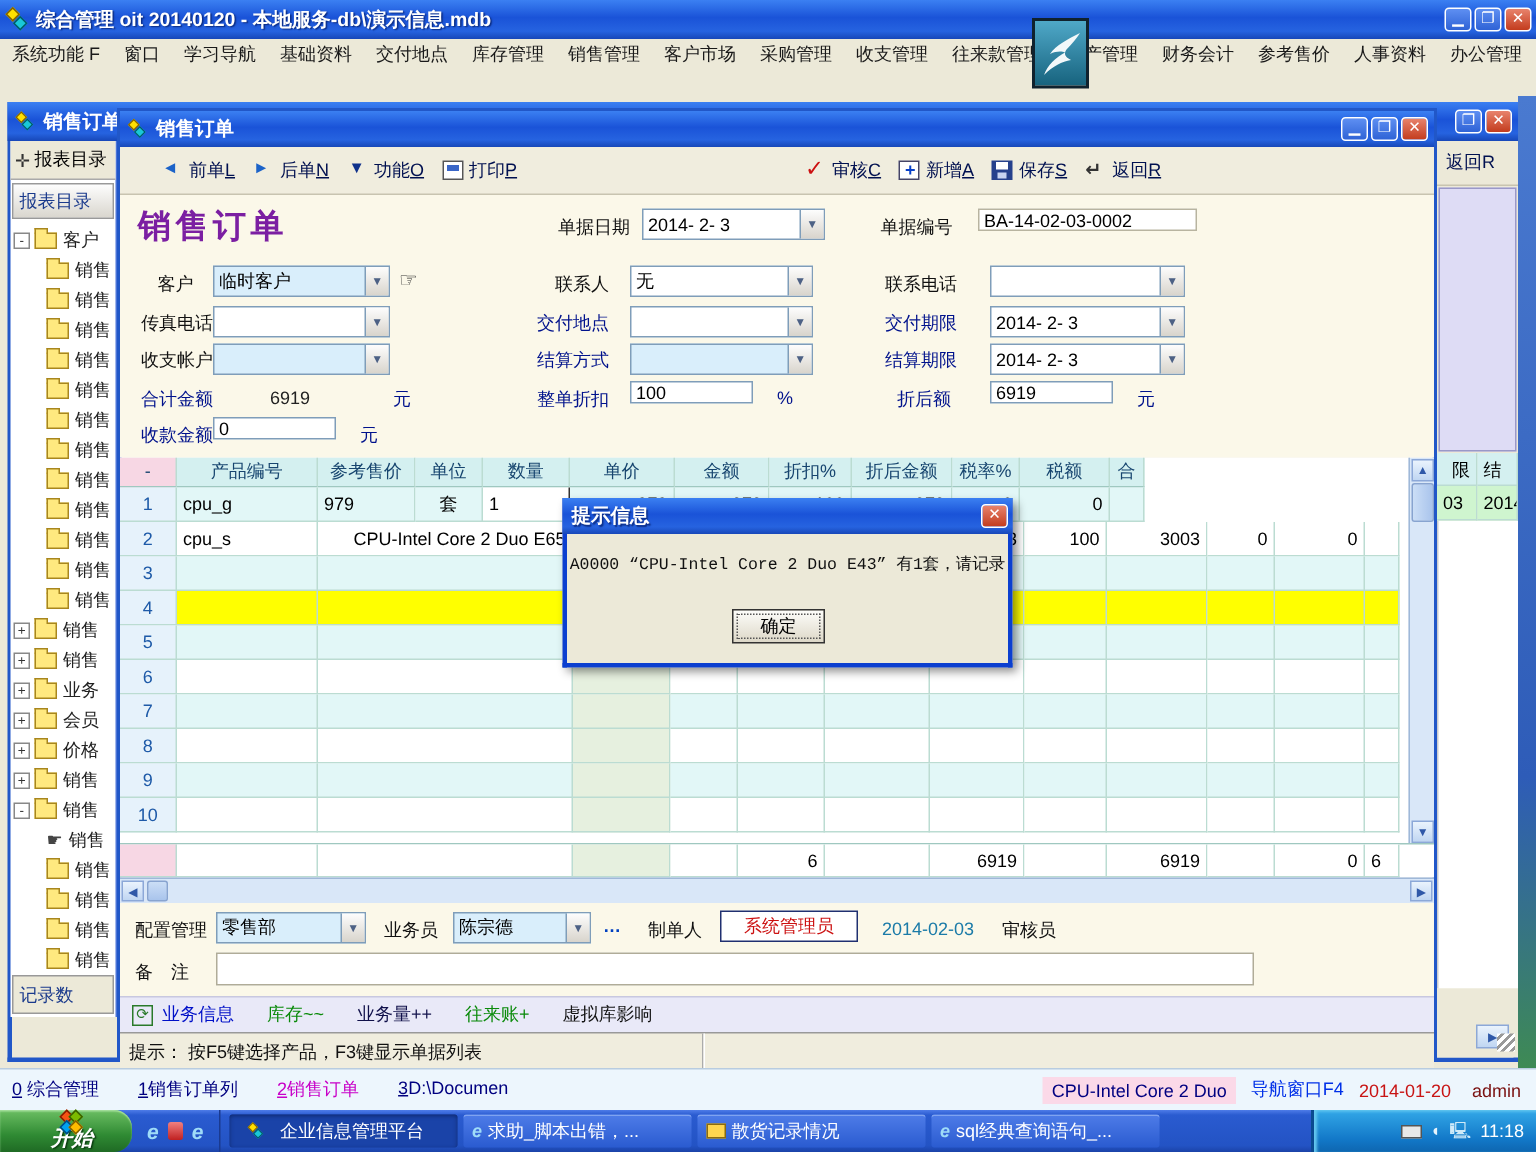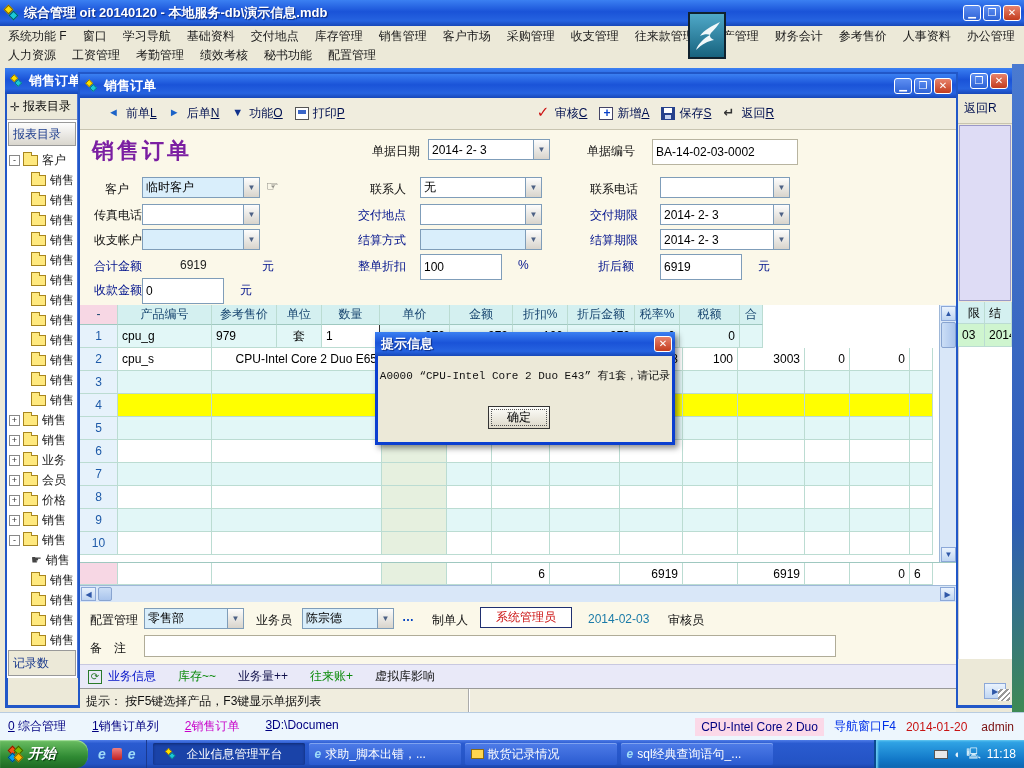--- a/index.html
+++ b/index.html
@@ -21,21 +21,21 @@
 .menu-row { display:flex; gap:0; background:#ECE9D8; color:#1a1a1a; align-items:center; }
 .menu-item { padding:2px 8px; white-space:nowrap; }
 
 .win-border { position:absolute; border:3px solid #2157C8; border-top:none; background:#ECE9D8; }
 .combo { position:absolute; height:21px; background:#fff; border:1px solid #7F9DB9; display:flex; align-items:center; }
 .combo .val { flex:1; padding:0 3px; overflow:hidden; white-space:nowrap; font-size:12px; color:#000; }
 .combo .drop { width:16px; height:100%; background:linear-gradient(180deg,#FDFDFD,#D8D4CC); border-left:1px solid #7F9DB9; text-align:center; font-size:8px; color:#4D6185; line-height:19px; }
 .combo.blue { background:#D9EEFB; }
 .field-label { position:absolute; white-space:nowrap; color:#111; }
 .field-label.navy { color:#00128C; }
-.txt-input { position:absolute; height:26px; background:#fff; border:1px solid #7F9DB9; padding:1px 3px; font-size:12px; color:#000; }
+.txt-input { position:absolute; height:15px; background:#fff; border:1px solid #7F9DB9; padding:1px 3px; font-size:12px; color:#000; }
 
 .toolbtn { display:flex; align-items:center; gap:4px; padding:2px 6px; color:#001050; white-space:nowrap; }
 .toolbtn u { text-decoration:underline; }
 .ic { display:inline-block; width:14px; height:13px; position:relative; }
 .ic.prev::before { content:"◄"; color:#1C63C8; font-size:11px; position:absolute; left:0; top:-1px;}
 .ic.next::before { content:"►"; color:#1C63C8; font-size:11px; position:absolute; left:0; top:-1px;}
 .ic.down::before { content:"▼"; color:#10328C; font-size:11px; position:absolute; left:1px; top:-1px;}
 .ic.print { background:#fff; border:1px solid #555; }
 .ic.print::before { content:""; position:absolute; left:2px; right:2px; top:2px; height:4px; background:#3A66C8; }
 .ic.check::before { content:"✓"; color:#CC1111; font-weight:bold; font-size:15px; position:absolute; top:-4px; }
@@ -92,28 +92,20 @@
       <span class="menu-item">客户市场</span>
       <span class="menu-item">采购管理</span>
       <span class="menu-item">收支管理</span>
       <span class="menu-item">往来款管理</span>
       <span class="menu-item">生产管理</span>
       <span class="menu-item">财务会计</span>
       <span class="menu-item">参考售价</span>
       <span class="menu-item">人事资料</span>
       <span class="menu-item">办公管理</span>
     </div>
-  <div class="menu-row" id="menu-row-2" style="position:absolute;left:0;top:46px;width:1024px;height:18px;">
-      <span class="menu-item">人力资源</span>
-      <span class="menu-item">工资管理</span>
-      <span class="menu-item">考勤管理</span>
-      <span class="menu-item">绩效考核</span>
-      <span class="menu-item">秘书功能</span>
-      <span class="menu-item">配置管理</span>
-    </div>
 
   <div style="position:absolute;left:688px;top:12px;width:38px;height:47px;background:linear-gradient(180deg,#4FA8C8,#17637E);border:2px solid #10222E;">
     <svg width="34" height="43" viewBox="0 0 34 43">
         <path d="M30 8 C22 12 14 16 10 22 C14 20 18 20 20 21 C14 24 8 30 6 36 C12 30 18 27 24 26 C20 24 19 22 21 19 C25 15 28 11 30 8 Z" fill="#F2F8FA"></path>
       </svg>
   </div>
 
   <div style="position:absolute;left:1012px;top:64px;width:12px;height:648px;background:linear-gradient(180deg,#4A7AD0,#2E5CB8 70%,#3E8A54);"></div>
 
   <div class="win-border" style="left:5px;top:68px;width:1007px;height:640px;">
@@ -643,21 +635,21 @@
         <span class="statusitem"><u>3</u>D:\Documen</span>
       </span>
     <span style="flex:1"></span>
     <span class="statusitem" style="background:#FBD9E8;padding:2px 6px;">CPU-Intel Core 2 Duo</span>
     <span class="statusitem" style="color:#0030E8;margin-left:10px;">导航窗口F4</span>
     <span class="statusitem" style="color:#C81414;margin-left:10px;">2014-01-20</span>
     <span class="statusitem" style="color:#7A1010;margin:0 10px 0 14px;">admin</span>
   </div>
 
   <div style="position:absolute;left:0;top:740px;width:1024px;height:28px;background:linear-gradient(180deg,#4E7CE8 0%,#2A5BD0 12%,#2353C4 85%,#1B43A8 100%);display:flex;">
-    <div style="width:88px;height:28px;border-radius:0 12px 12px 0;background:linear-gradient(180deg,#6CBF63,#2F8A33 60%,#1F6A24);display:flex;align-items:center;gap:4px;padding-left:8px;box-shadow:inset 0 1px 1px #A8E0A0;">
+    <div style="width:88px;height:28px;border-radius:0 12px 12px 0;background:linear-gradient(180deg,#6CBF63,#2F8A33 60%,#1F6A24);display:flex;align-items:center;gap:4px;padding-left:8px;box-shadow:inset 0 1px 1px #A8E0A0;flex-direction:column;">
       <span class="app-icon" style="margin:0;">
           <i class="d1" style="background:#F65314;border-color:#802000;"></i>
           <i class="d2" style="background:#7CBB00;border-color:#3A6000;left:7px;top:1px;"></i>
           <i style="left:1px;top:8px;background:#00A1F1;border:1px solid #004A80;"></i>
           <i style="left:7px;top:8px;background:#FFBB00;border:1px solid #806000;"></i>
         </span>
       <span style="color:#fff;font-weight:bold;font-style:italic;font-size:14px;text-shadow:1px 1px 1px #0A3A10;">开始</span>
     </div>
     <div style="display:flex;align-items:center;gap:6px;padding:0 10px;border-right:1px solid #1A3A90;">
       <span style="color:#9FDCF8;font-weight:bold;font-size:14px;font-style:italic;">e</span>

